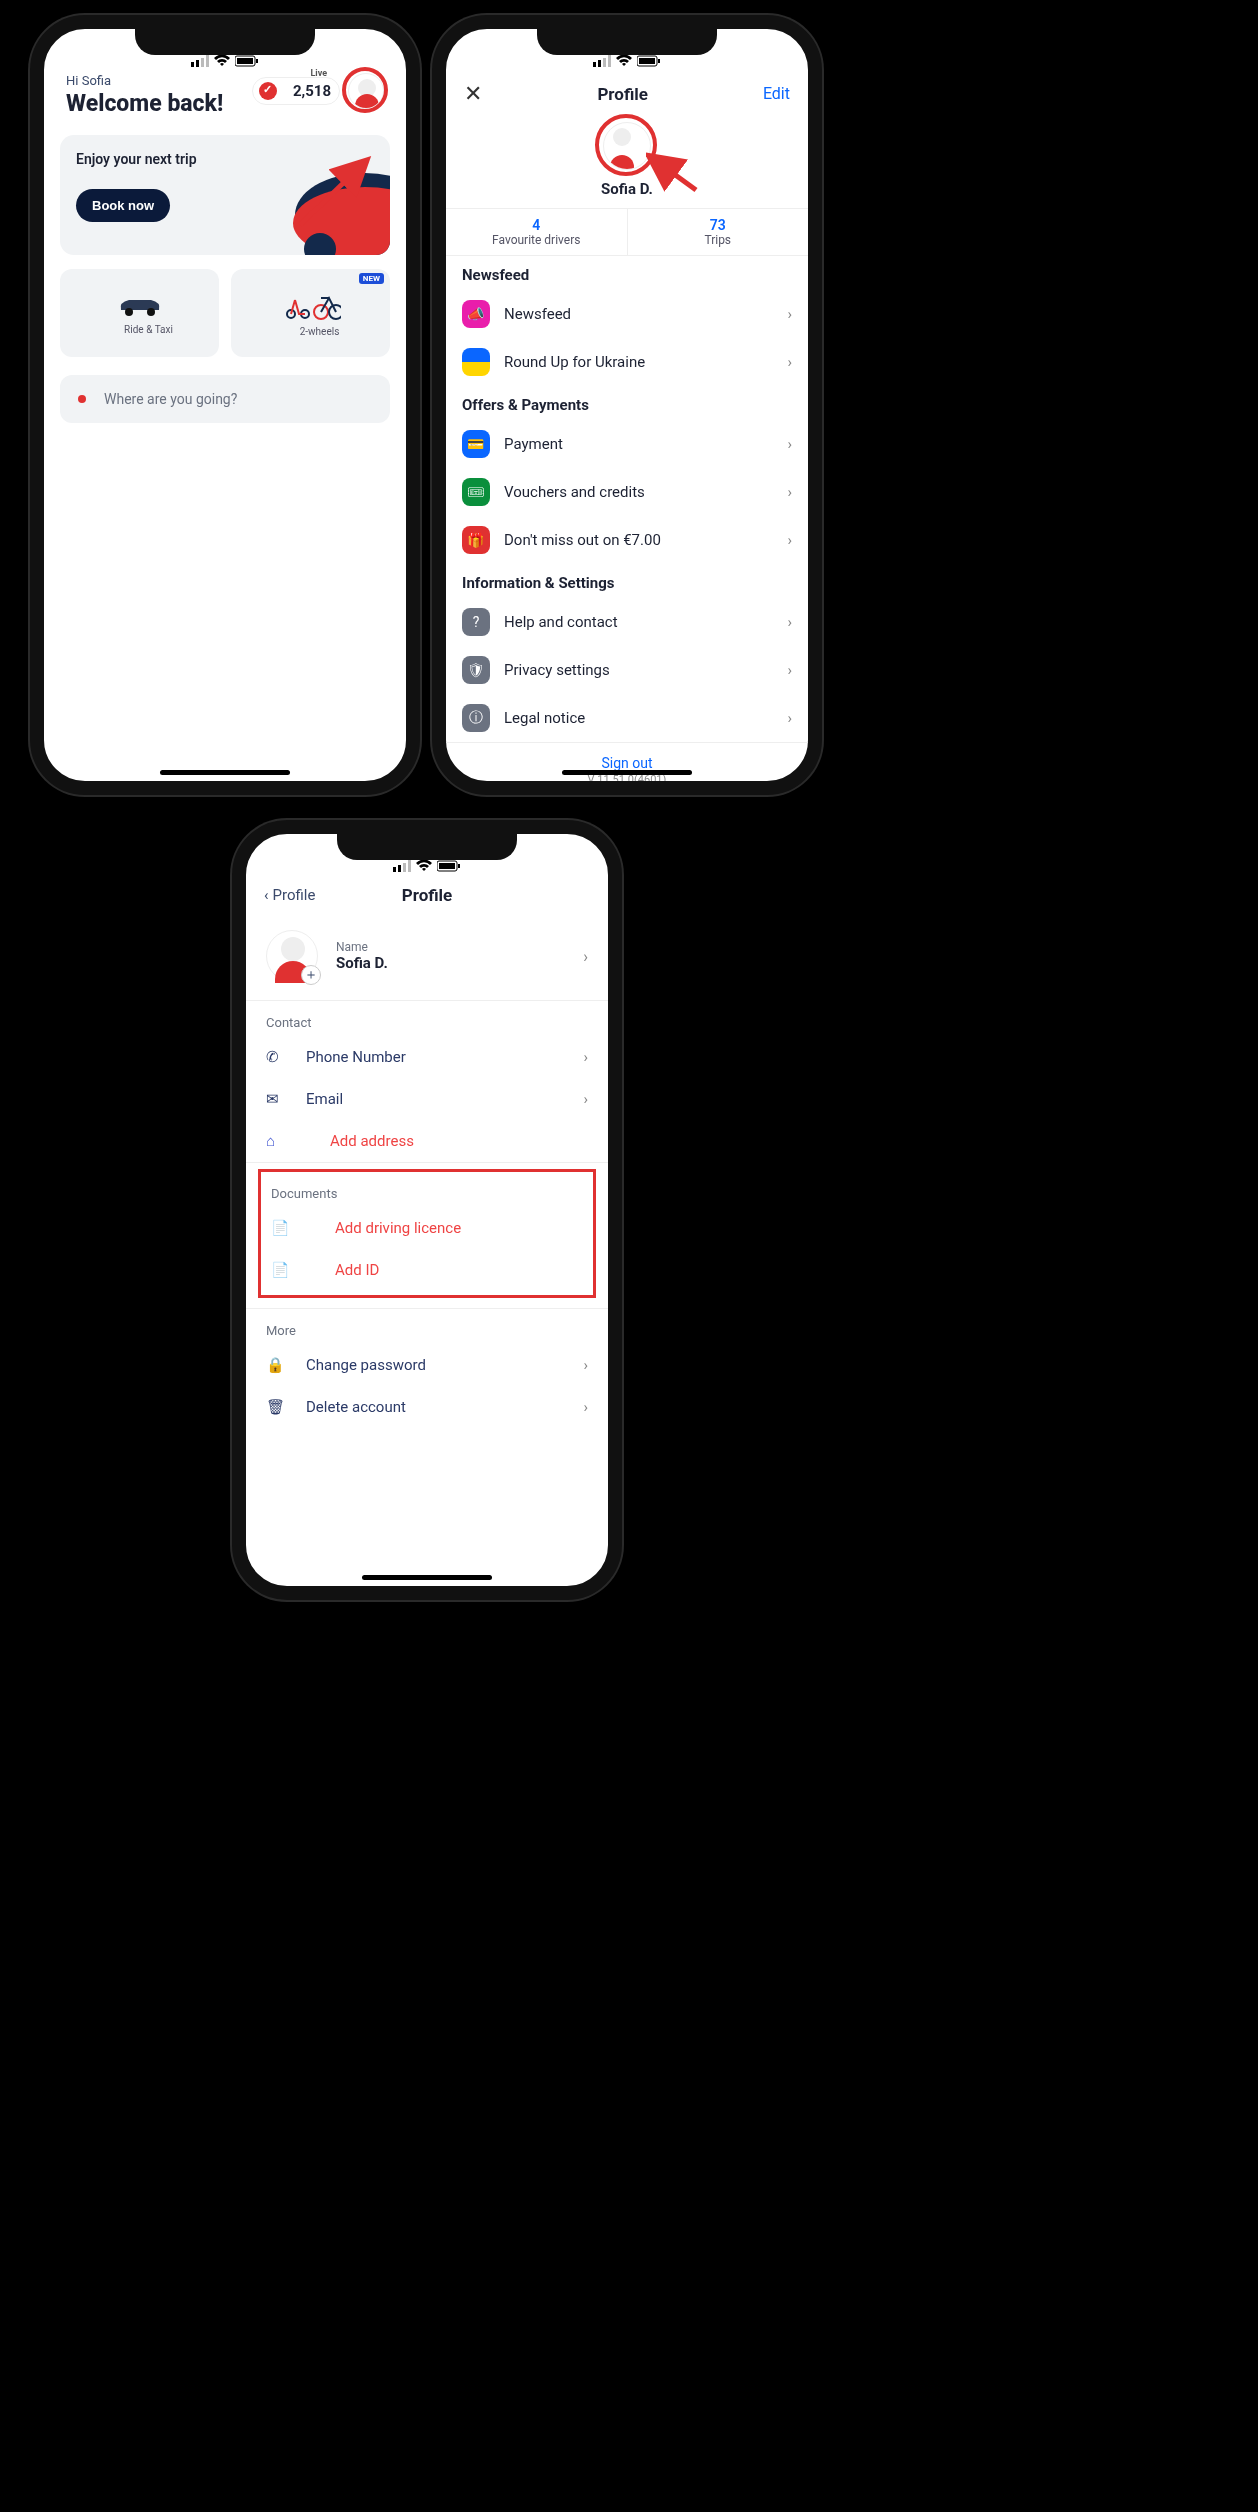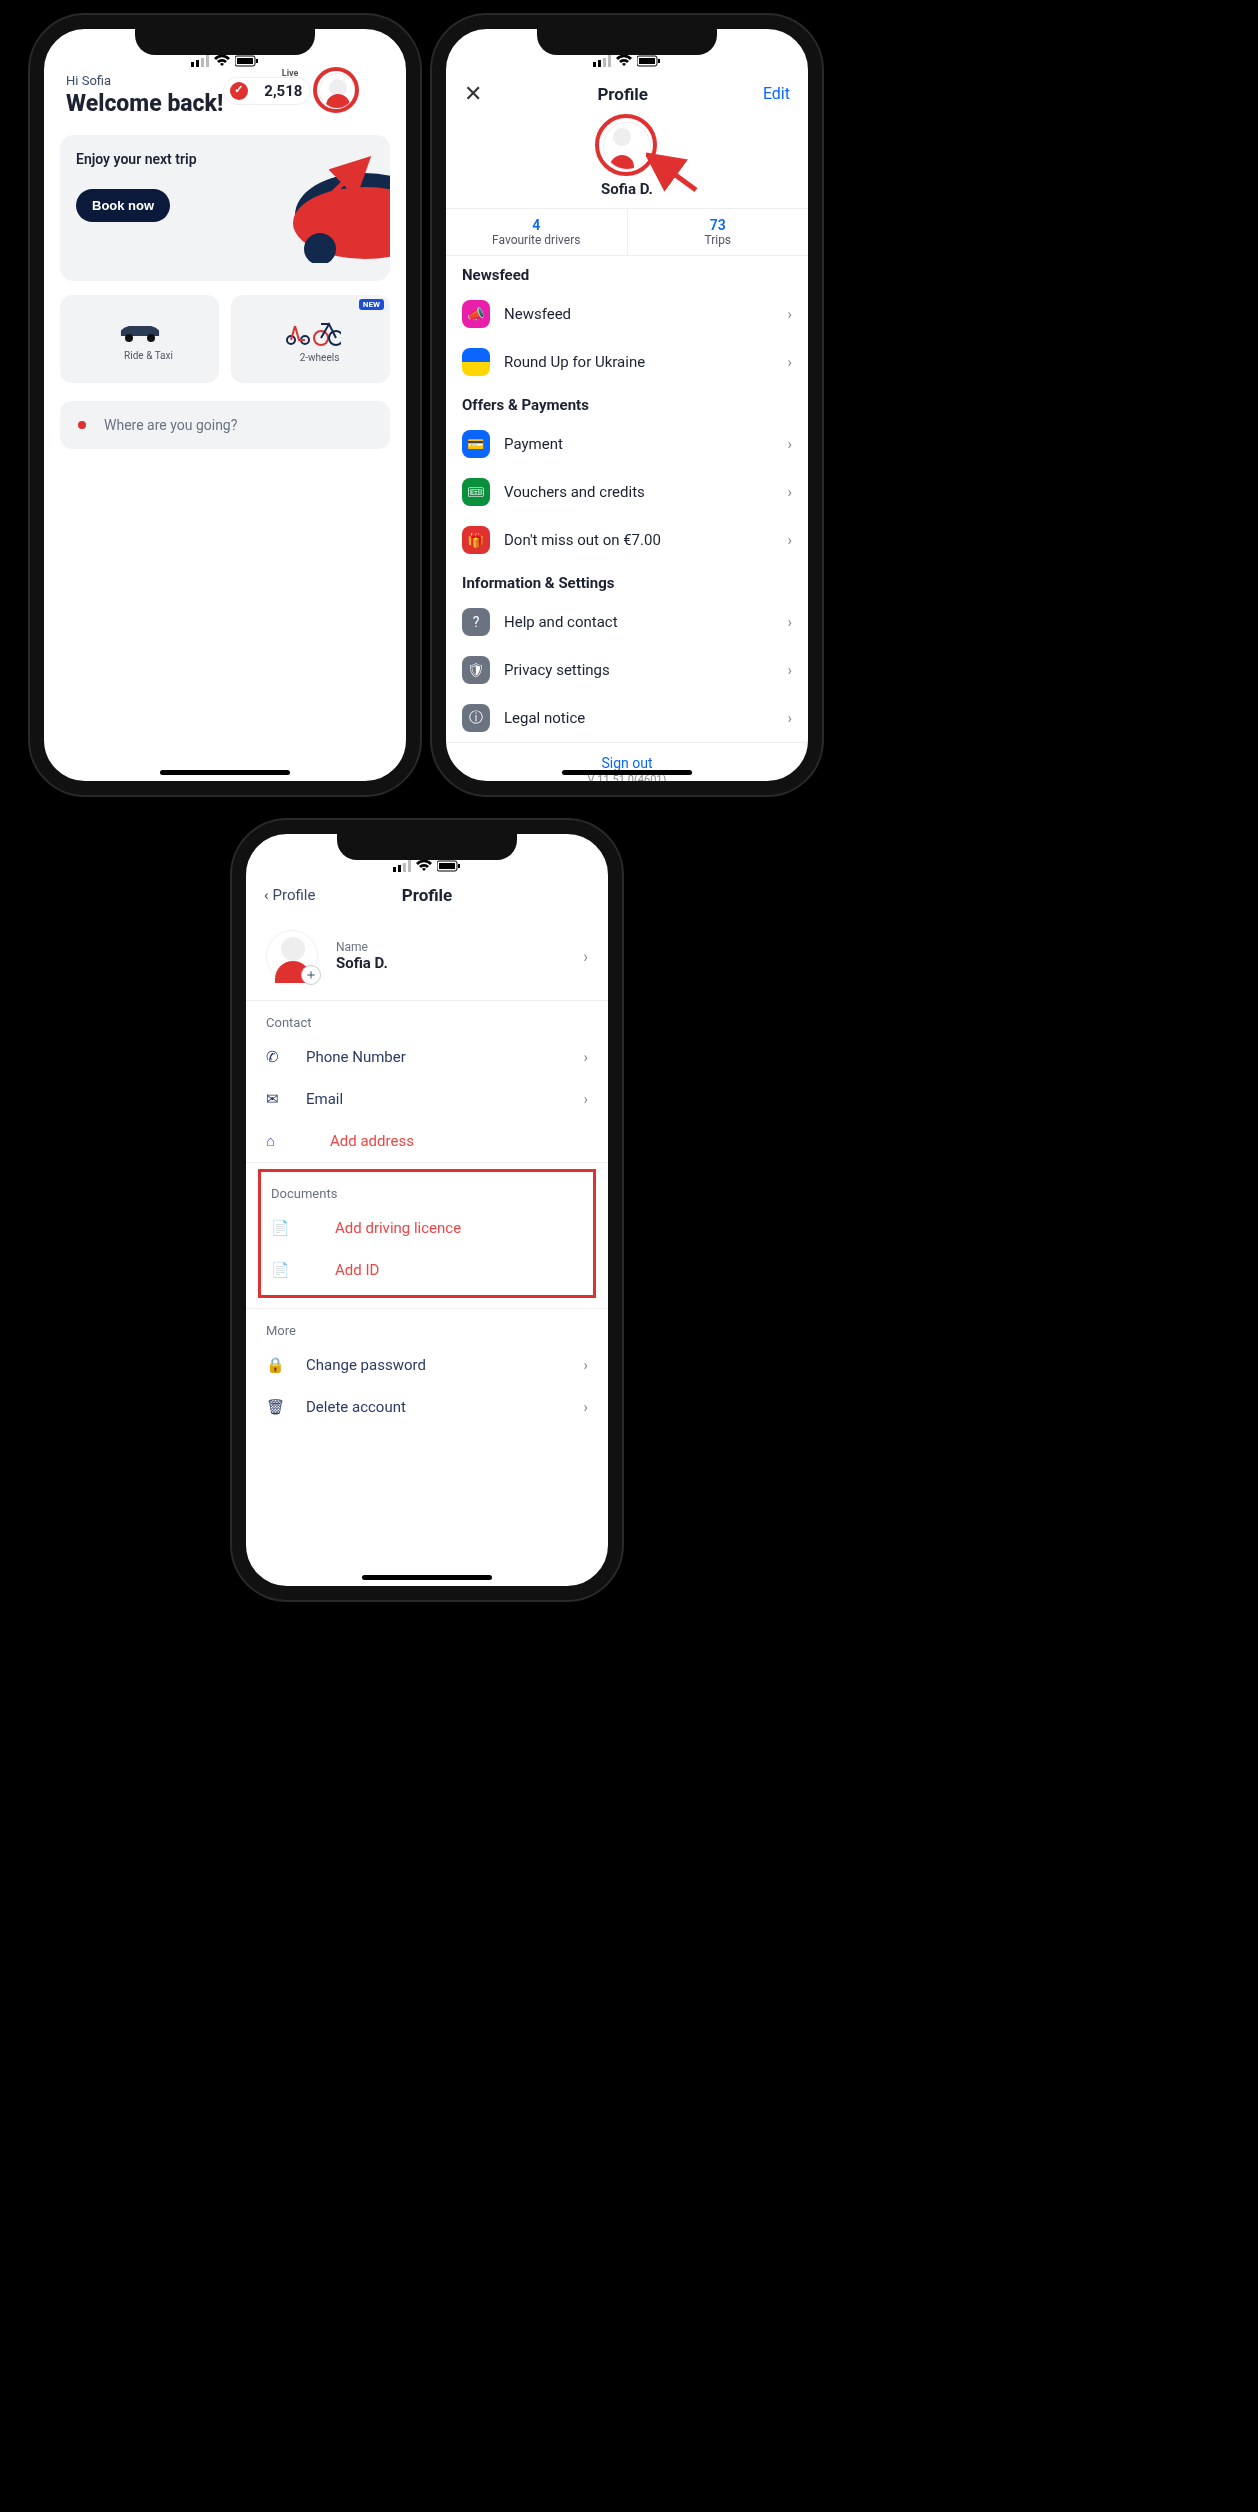--- a/index.html
+++ b/index.html
@@ -32,36 +32,36 @@
   .home-ind { position:absolute; bottom:6px; left:50%; transform:translateX(-50%);
     width:130px; height:5px; background:#000; border-radius:3px; }
 
   
   #p1 { left:30px;  top:15px; }
   #p2 { left:432px; top:15px; }
   #p3 { left:232px; top:820px; }
 
   
   .hero { padding:2px 22px 0 22px; }
-  .hero-top { display:flex; align-items:flex-start; }
+  .hero-top { display:flex; justify-content:space-between; align-items:flex-start; }
   .greet-small { font-size:13px; color:#3b4a6b; }
   .greet-big { font-size:23px; font-weight:800; margin-top:2px; }
   .pill { display:flex; align-items:center; gap:16px; border:1px solid #eee; border-radius:999px; padding:4px 8px 4px 6px; font-weight:700; font-size:15px; position:relative; }
   .pill .tick { width:18px;height:18px;border-radius:50%;background:#e03131;position:relative; }
   .pill .tick::after{content:"✓";color:#fff;font-size:11px;position:absolute;left:4px;top:1px;}
   .pill .live { position:absolute; top:-10px; right:12px; font-size:9px; color:#555;}
   .avatar { width:36px;height:36px;border-radius:50%;background:#fff;position:relative;overflow:hidden; border:1px solid #eee;}
   .avatar::before{content:"";position:absolute;inset:5px 5px auto 9px;width:18px;height:18px;border-radius:50%;background:#eee;}
   .avatar::after{content:"";position:absolute;left:6px;bottom:-2px;width:24px;height:16px;border-radius:12px 12px 0 0;background:#e03131;}
   .ring { position:absolute; border:4px solid #e03131; border-radius:50%; pointer-events:none;}
   .arrow { position:absolute; pointer-events:none; }
 
   .banner {
     margin:18px 16px 0; background:#f1f3f5; border-radius:14px;
-    padding:16px; position:relative; overflow:hidden; height:146px;
+    padding:16px; position:relative; overflow:hidden; height:120px;
   }
   .banner-title { font-size:14px; font-weight:600; }
   .book-btn { margin-top:22px; background:#0b1a3a; color:#fff; border:none;
     padding:9px 16px; border-radius:999px; font-size:13px; font-weight:600;}
   .carshape{ position:absolute; right:-40px; top:18px; width:160px;height:110px;}
 
   .services { display:flex; gap:12px; margin:14px 16px 0; }
   .svc { flex:1; background:#f1f3f5; border-radius:12px; height:88px;
     display:flex; flex-direction:column; align-items:center; justify-content:center; position:relative; }
   .svc .lbl { font-size:10px; color:#556; margin-top:6px;margin-left:18px; }

